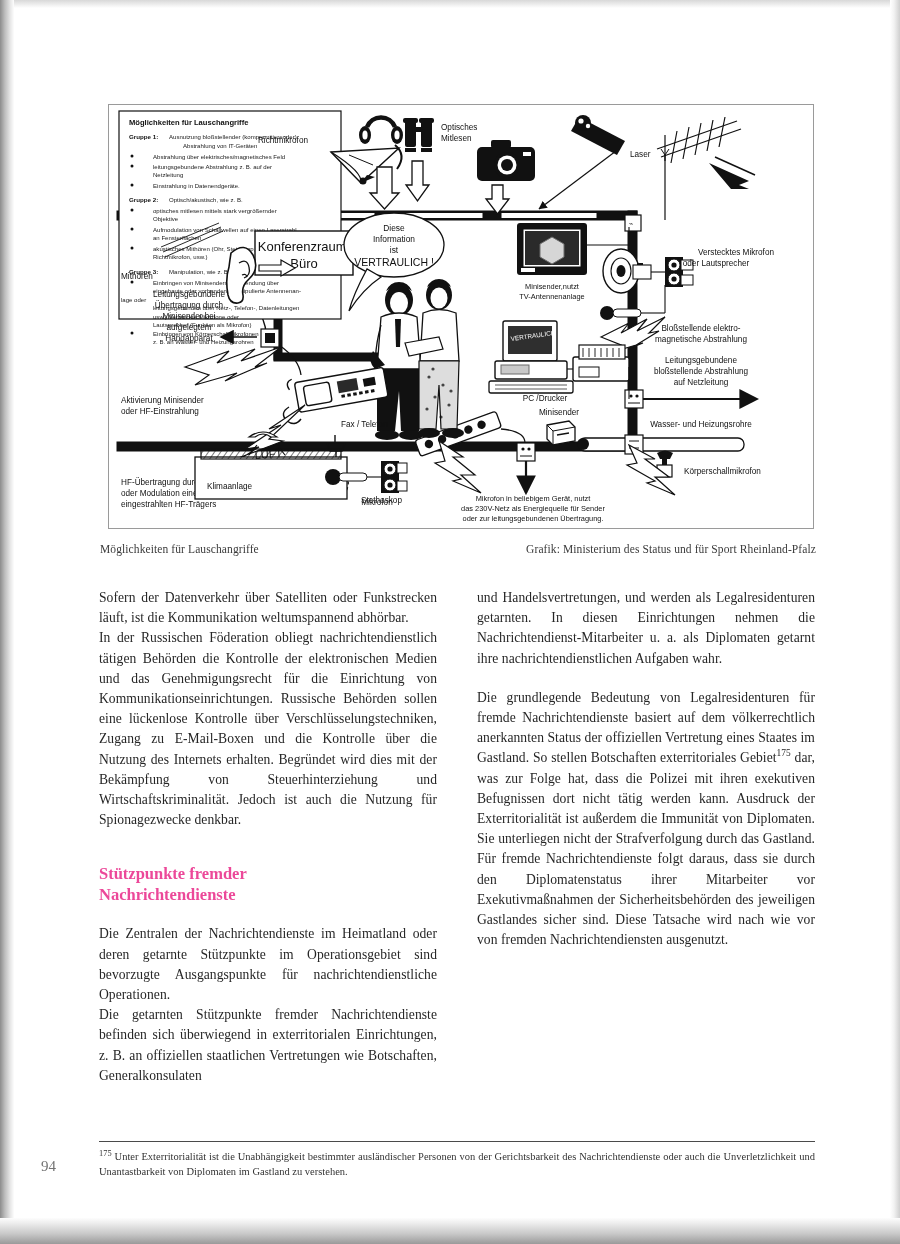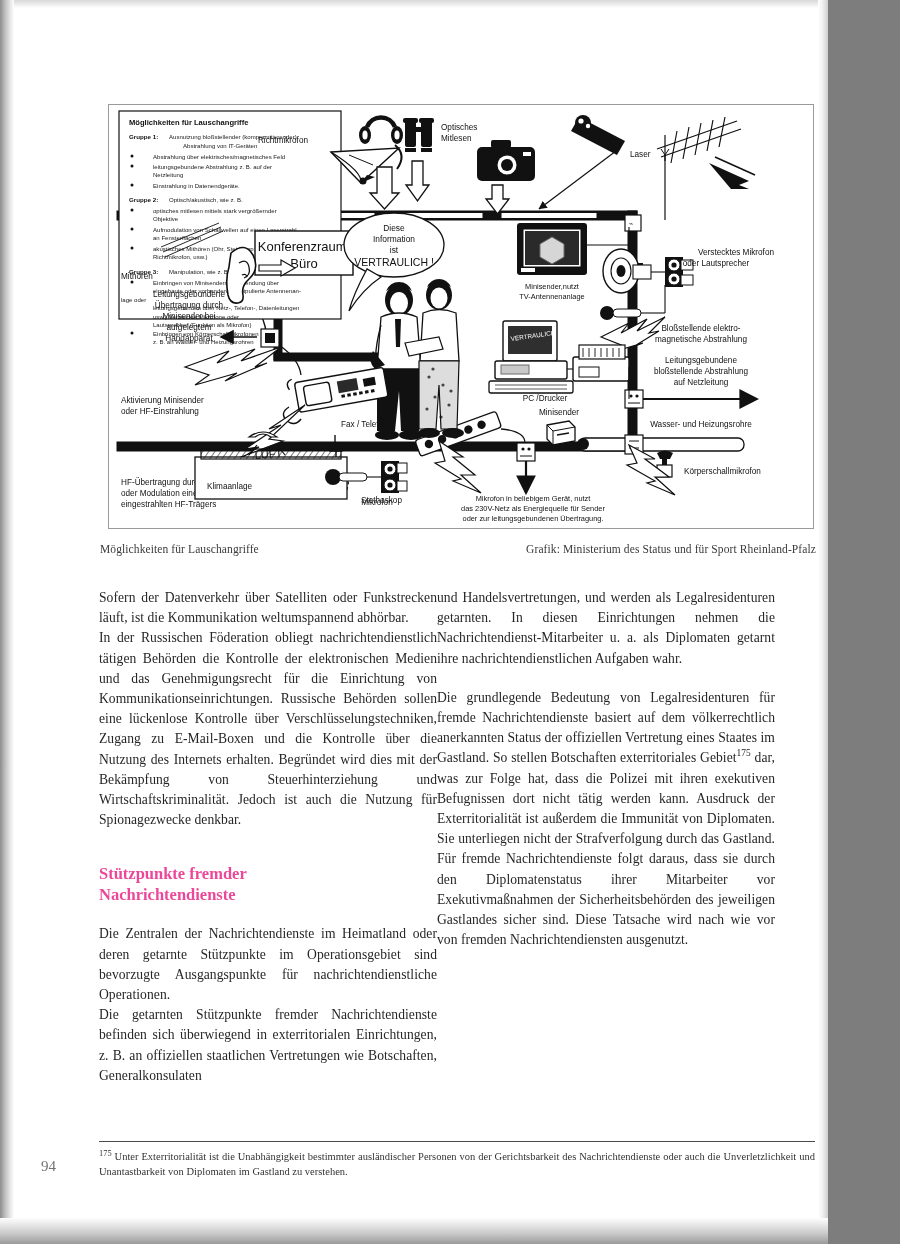--- a/index.html
+++ b/index.html
@@ -5,21 +5,21 @@
   html, body {
     margin: 0;
     padding: 0;
     background: #7d7d7d;
   }
   body {
     font-family: "Liberation Serif", serif;
   }
   .page {
     position: relative;
-    width: 828px;
+    width: 900px;
     height: 1244px;
     background: #ffffff;
     overflow: hidden;
   }
   
   .scan-left-edge {
     position: absolute;
     left: 0; top: 0;
     width: 14px; height: 1244px;
     background: linear-gradient(to right, #8c8c8c 0%, #bdbdbd 35%, #e8e8e8 75%, #fdfdfd 100%);
@@ -71,20 +71,21 @@
   }
 
   
   .columns {
     position: absolute;
     left: 99px;
     top: 588px;
     width: 716px;
     height: 530px;
     display: flex;
+    gap: 40px;
   }
   .col {
     width: 338px;
     font-family: "Liberation Serif", serif;
     font-size: 13.6px;
     line-height: 20.2px;
     color: #262626;
     text-align: justify;
     letter-spacing: .05px;
   }

